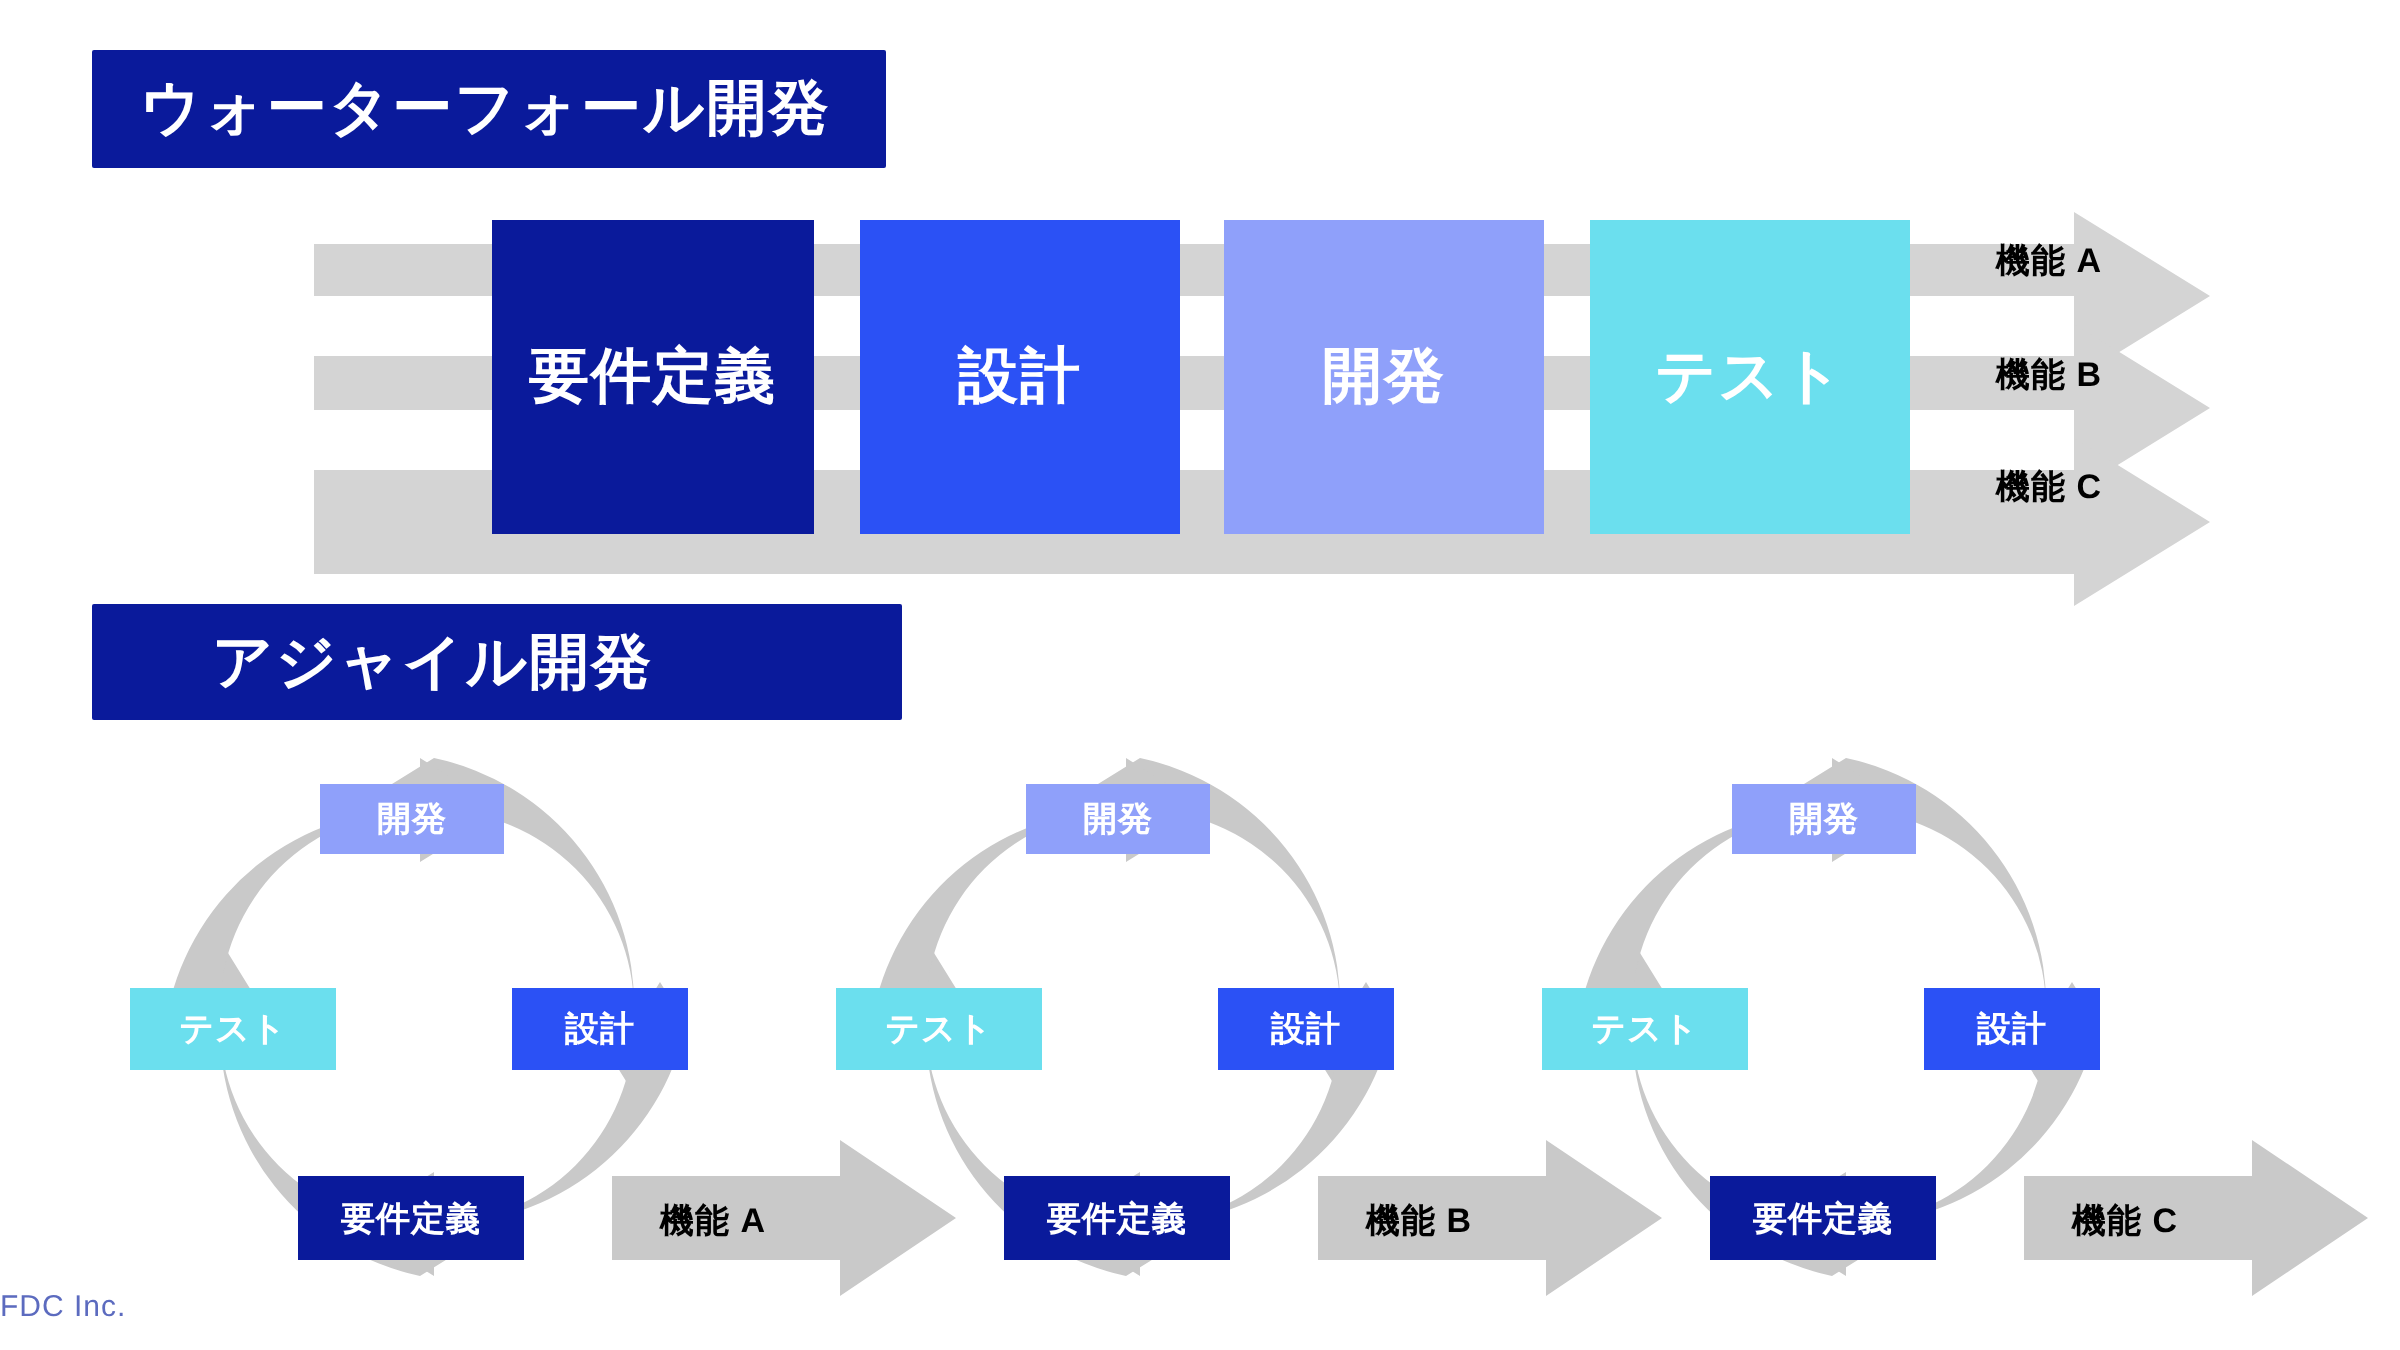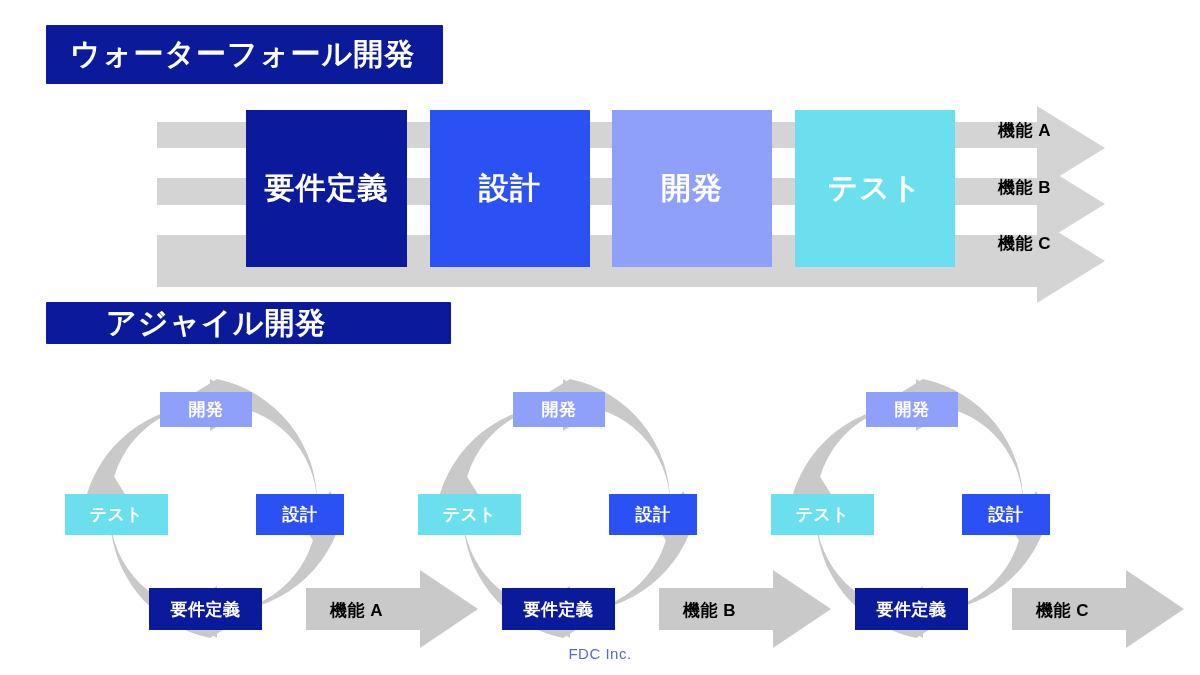--- a/index.html
+++ b/index.html
@@ -33,21 +33,21 @@
     top: 25px;
     width: 397px;
     height: 59px;
     font-size: 30px;
     padding-left: 24px;
   }
   #agile-title {
     left: 46px;
     top: 302px;
     width: 405px;
-    height: 42px;
+    height: 58px;
     font-size: 30px;
     padding-left: 60px;
     font-family: Liberation Serif, serif;
   }
 
   
   .layer {
     position: absolute;
     left: 0;
     top: 0;
@@ -102,21 +102,21 @@
     white-space: nowrap;
     letter-spacing: 0.5px;
   }
 
   
   #footer-text {
     position: absolute;
     left: 0;
     top: 645px;
     width: 1200px;
-    text-align: center;
+    text-align: left;
     color: #5c6bbf;
     font-size: 15px;
     letter-spacing: 0.5px;
   }
 </style>
 </head>
 <body>
 
 <div class="title-badge" id="waterfall-title">ウォーターフォール開発</div>
 

